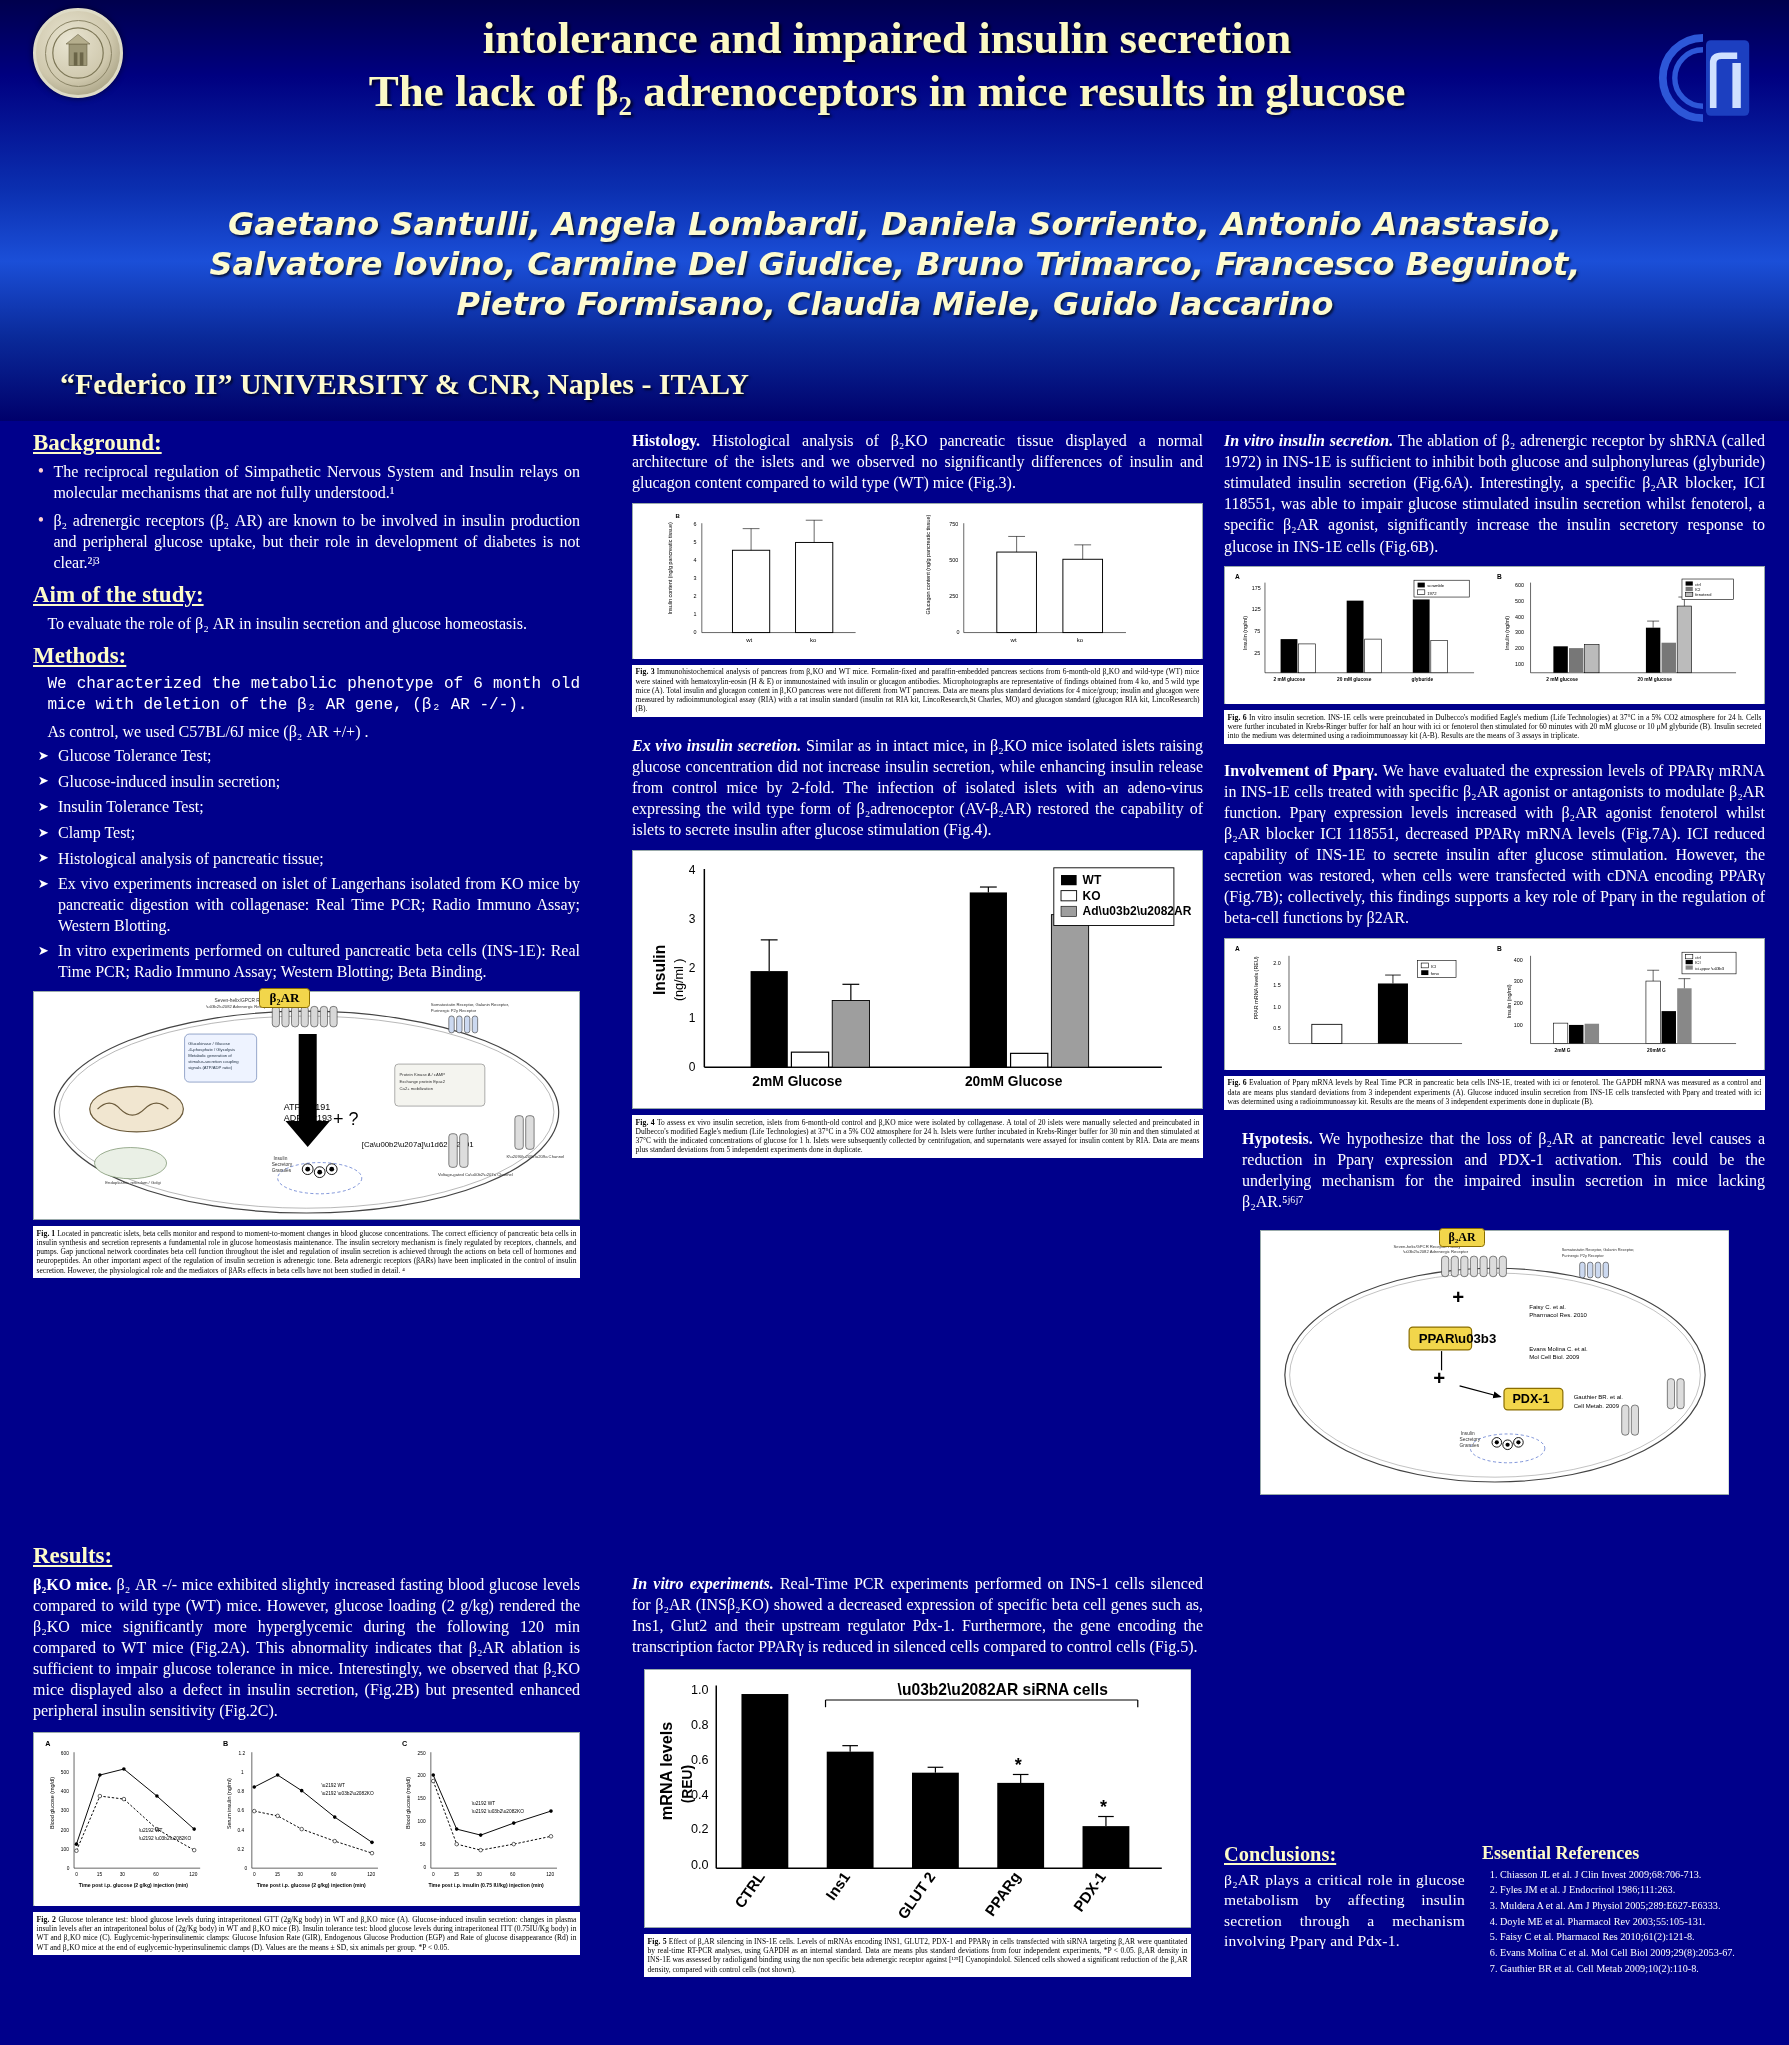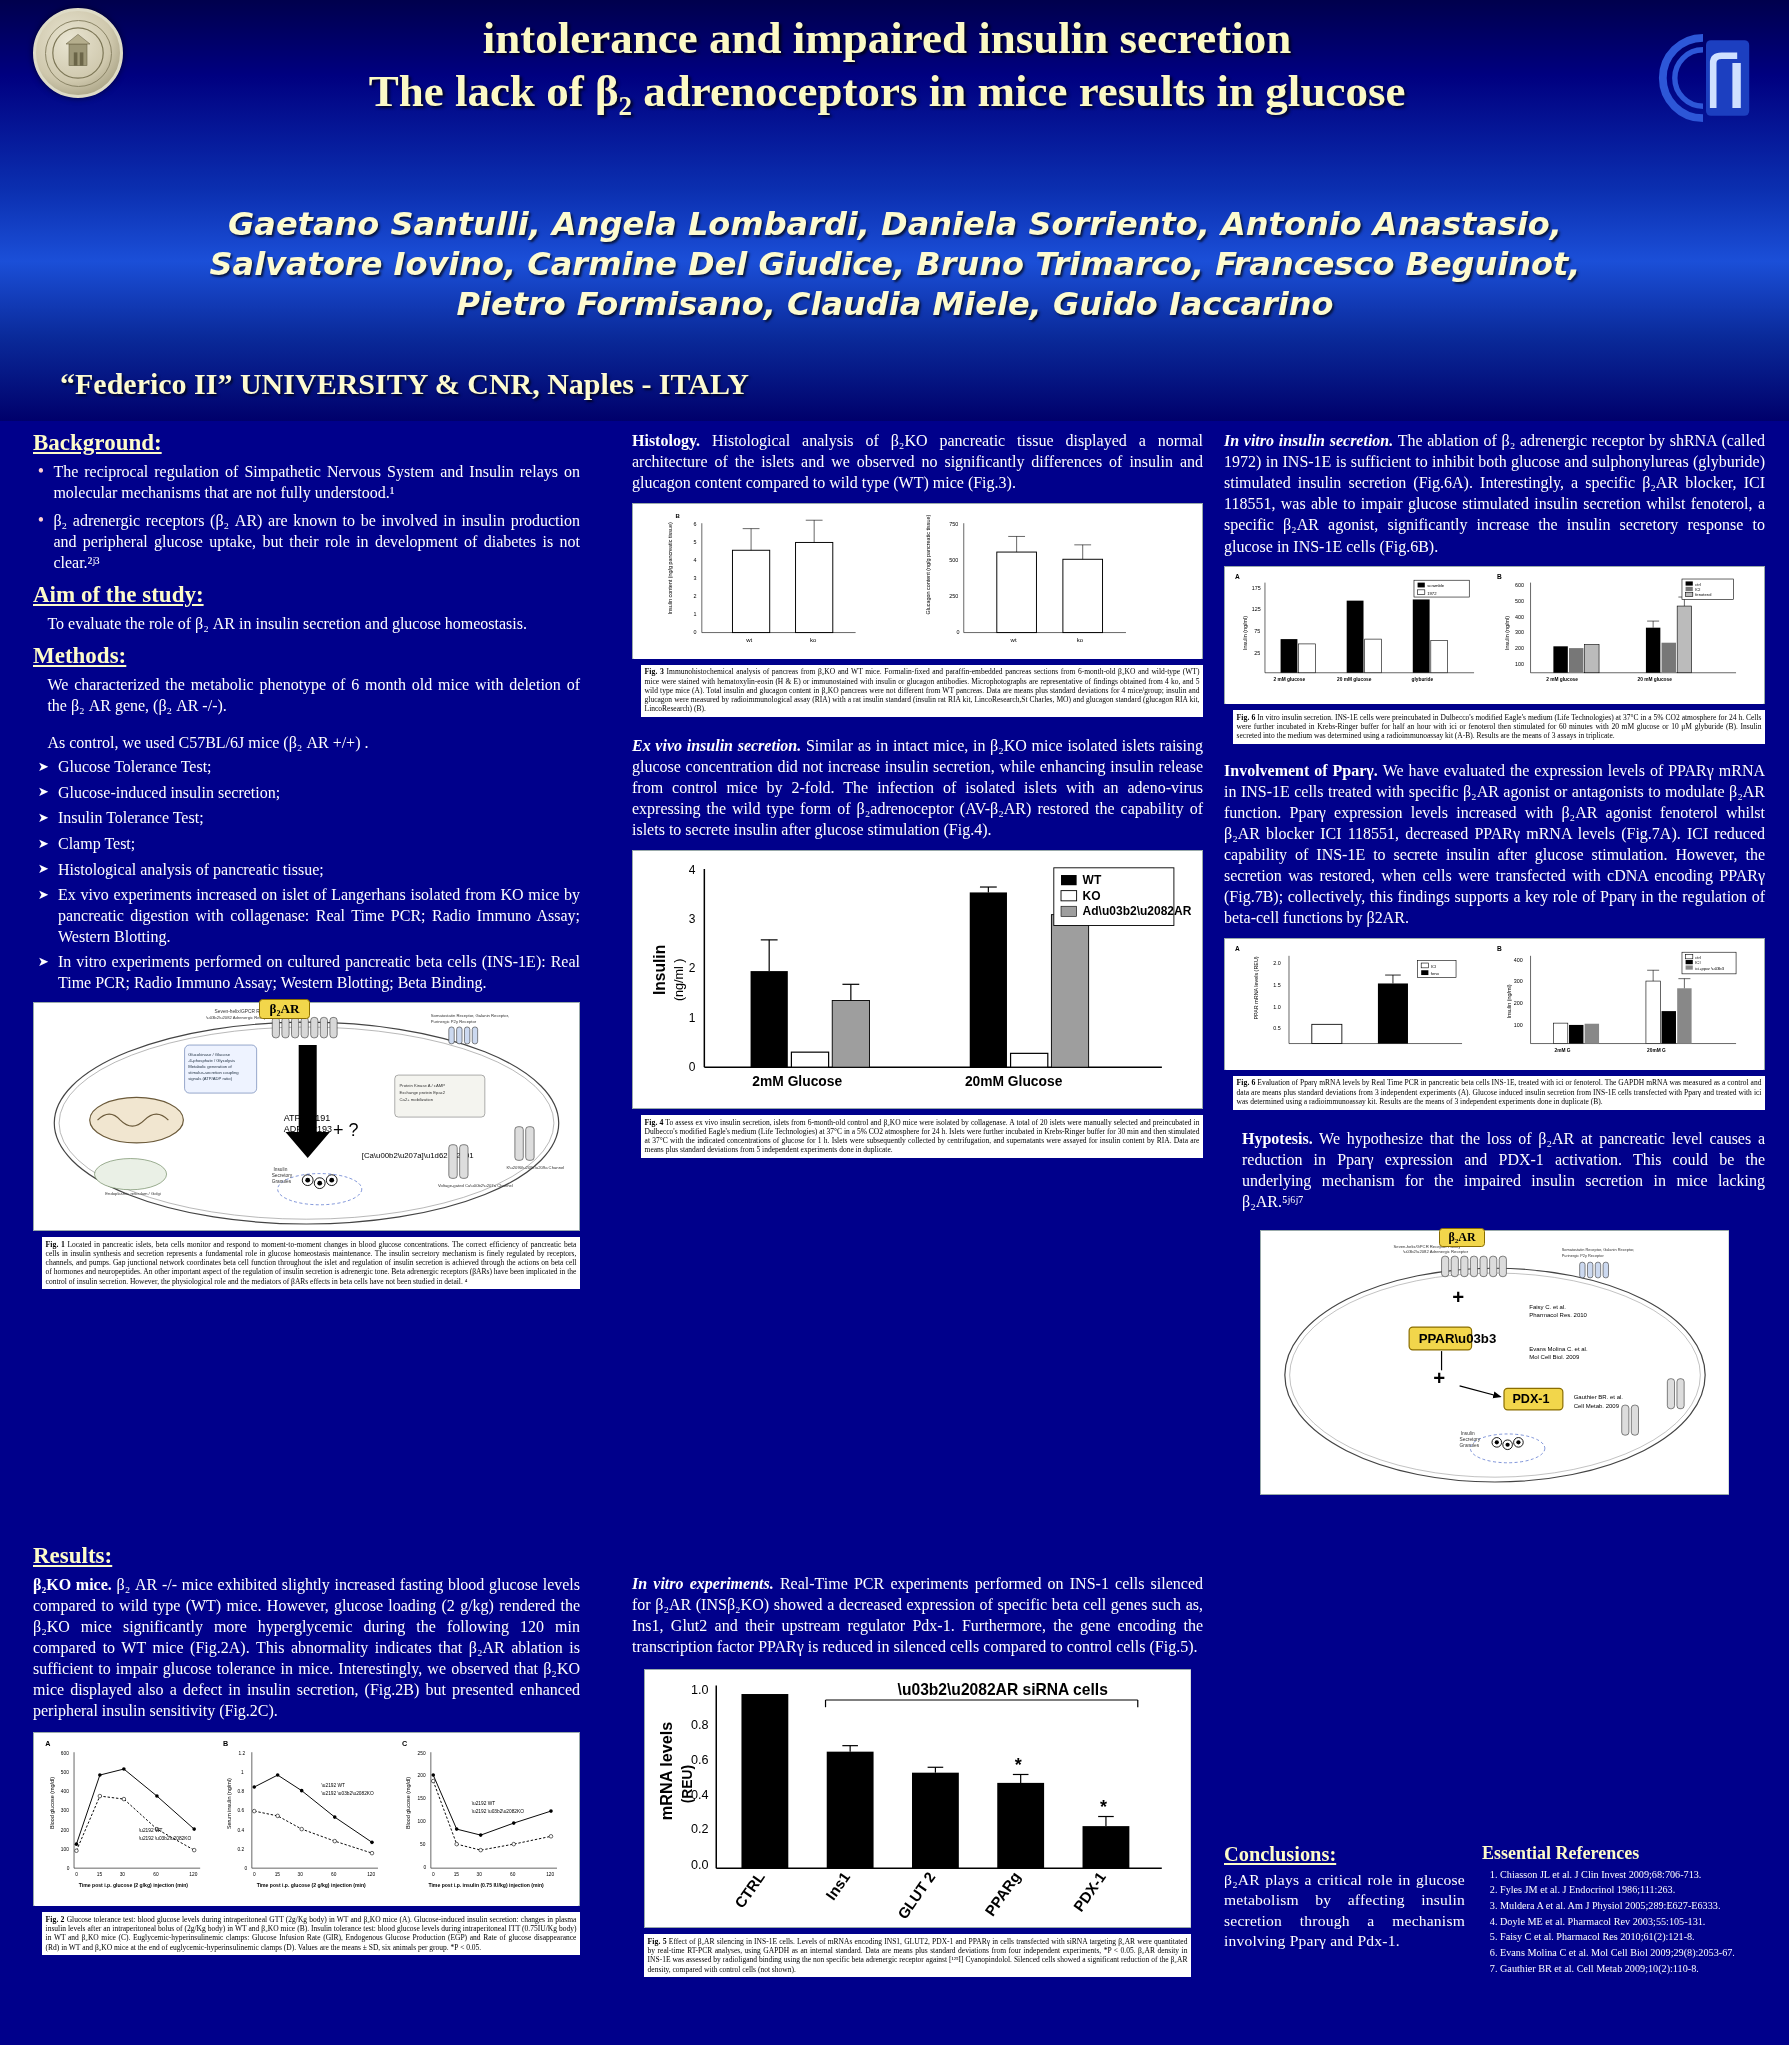--- a/index.html
+++ b/index.html
@@ -93,21 +93,21 @@
   .ital { font-style:italic;margin-top:37px; }
   .bold { font-weight:bold; }
 
   
   .panel {
     background:#ffffff; border:0.6px solid #9aa; position:relative;
     margin-bottom:6px;
   }
   .figcap {
     background:#ffffff; color:#000; font-size:7.5px; line-height:1.22;
-    text-align:justify; padding:2.4px 3.6px 3.6px 3.6px;margin-left:9px;
+    text-align:justify; padding:2.4px 3.6px 3.6px 3.6px;
   }
   .cap-tag { font-weight:bold; font-size:7.8px; }
   
   #concl-wrap {
     position:absolute; left:1224px; top:1810px; width:541px;
   }
   .concl-head { color:#fdfbc8; font-weight:bold; font-size:20.4px; text-decoration:underline; }
   .refs-head { color:#fdfbc8; font-weight:bold; font-size:18px; }
   ol.refs { margin:3.6px 0 0 0; padding-left:18px; color:#ffffff; font-size:10.2px; line-height:1.42; }
   ol.refs li { margin-bottom:1.2px; }
@@ -159,21 +159,21 @@
   <div class="sect-head">Background:</div>
   <ul class="bullets">
     <li>The reciprocal regulation of Simpathetic Nervous System and Insulin relays on molecular mechanisms that are not fully understood.¹</li>
     <li>β₂ adrenergic receptors (β₂ AR) are known to be involved in insulin production and peripheral glucose uptake, but their role in development of diabetes is not clear.²ʲ³</li>
   </ul>
 
   <div class="sect-head">Aim of the study:</div>
   <div class="para" style="padding-left:14.4px;">To evaluate the role of β₂ AR in insulin secretion and glucose homeostasis.</div>
 
   <div class="sect-head">Methods:</div>
-  <div class="para" style="padding-left:14.4px;margin-bottom:16px;">We characterized the metabolic phenotype of 6 month old mice with deletion of the β₂ AR gene, (β₂ AR -/-).</div>
+  <div class="para" style="padding-left:14.4px;margin-bottom:5px;font-family:Liberation Mono, monospace;">We characterized the metabolic phenotype of 6 month old mice with deletion of the β₂ AR gene, (β₂ AR -/-).</div>
   <div class="para" style="padding-left:14.4px;margin-bottom:3.6px;">As control, we used C57BL/6J mice (β₂ AR +/+) .</div>
   <ul class="arrows">
     <li>Glucose Tolerance Test;</li>
     <li>Glucose-induced insulin secretion;</li>
     <li>Insulin Tolerance Test;</li>
     <li>Clamp Test;</li>
     <li>Histological analysis of pancreatic tissue;</li>
     <li style="text-align:justify">Ex vivo experiments increased on islet of Langerhans isolated from KO mice by pancreatic digestion with collagenase: Real Time PCR; Radio Immuno Assay; Western Blotting.</li>
     <li style="text-align:justify">In vitro experiments performed on cultured pancreatic beta cells (INS-1E): Real Time PCR; Radio Immuno Assay; Western Blotting; Beta Binding.</li>
   </ul>

